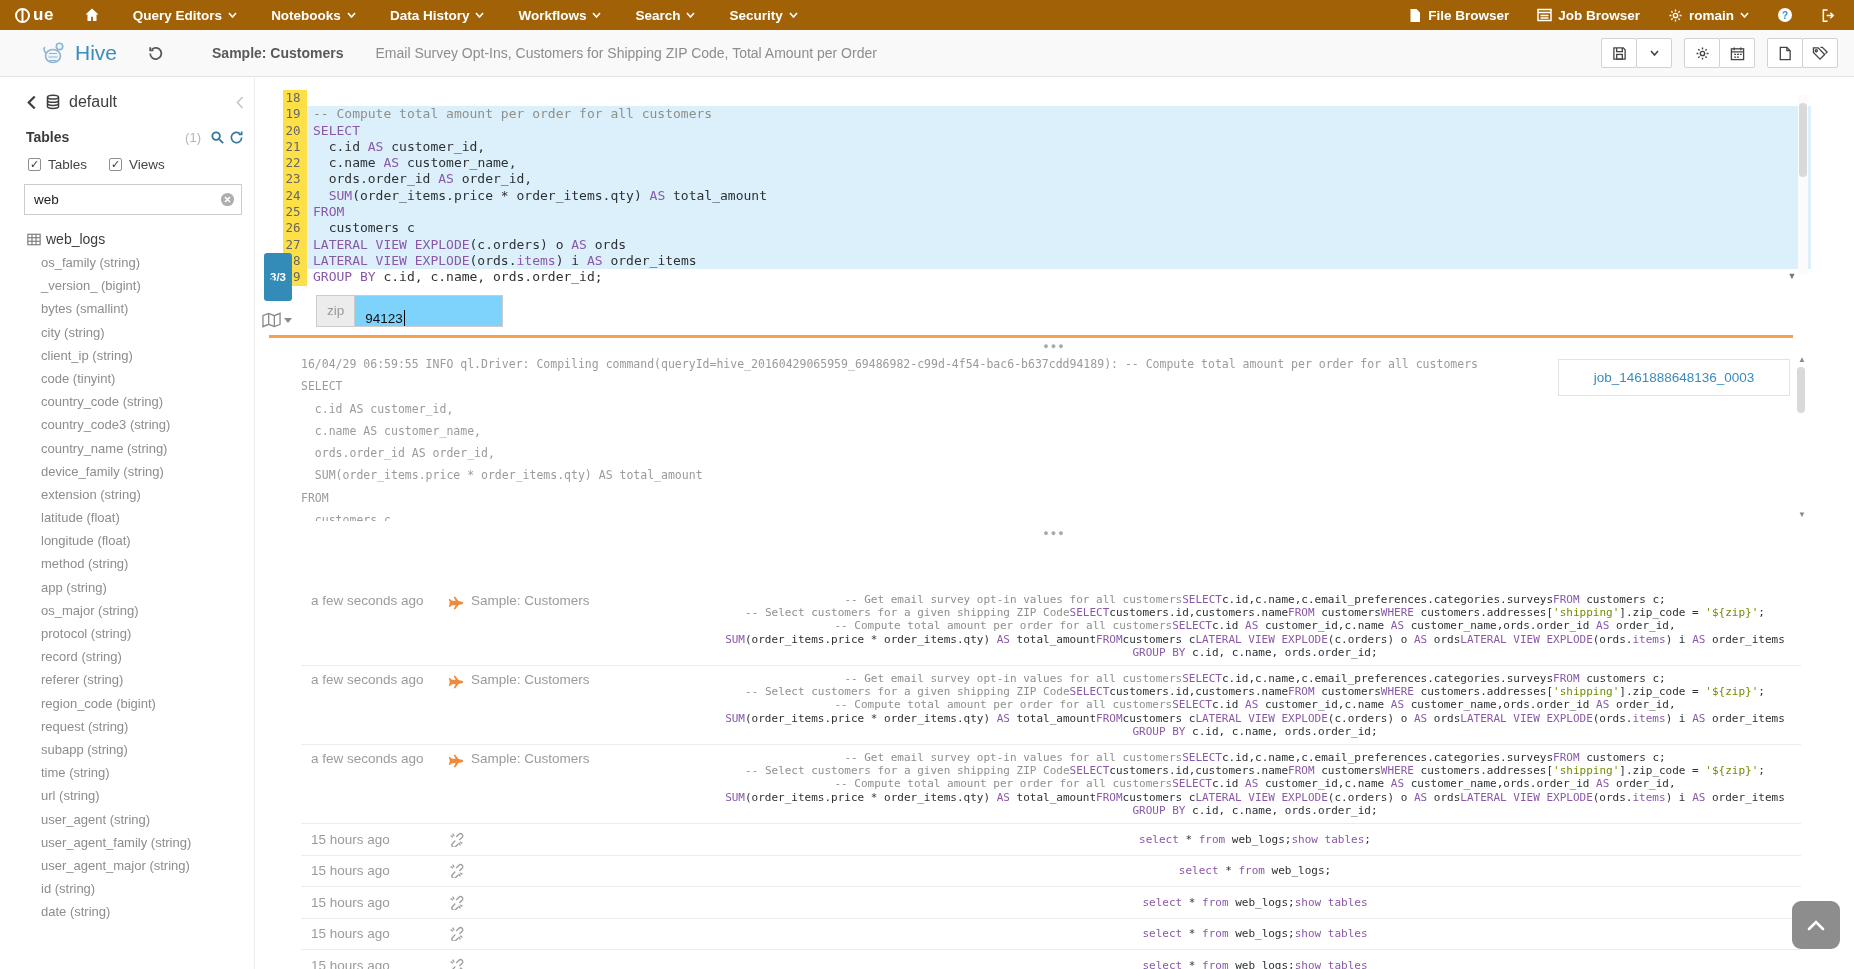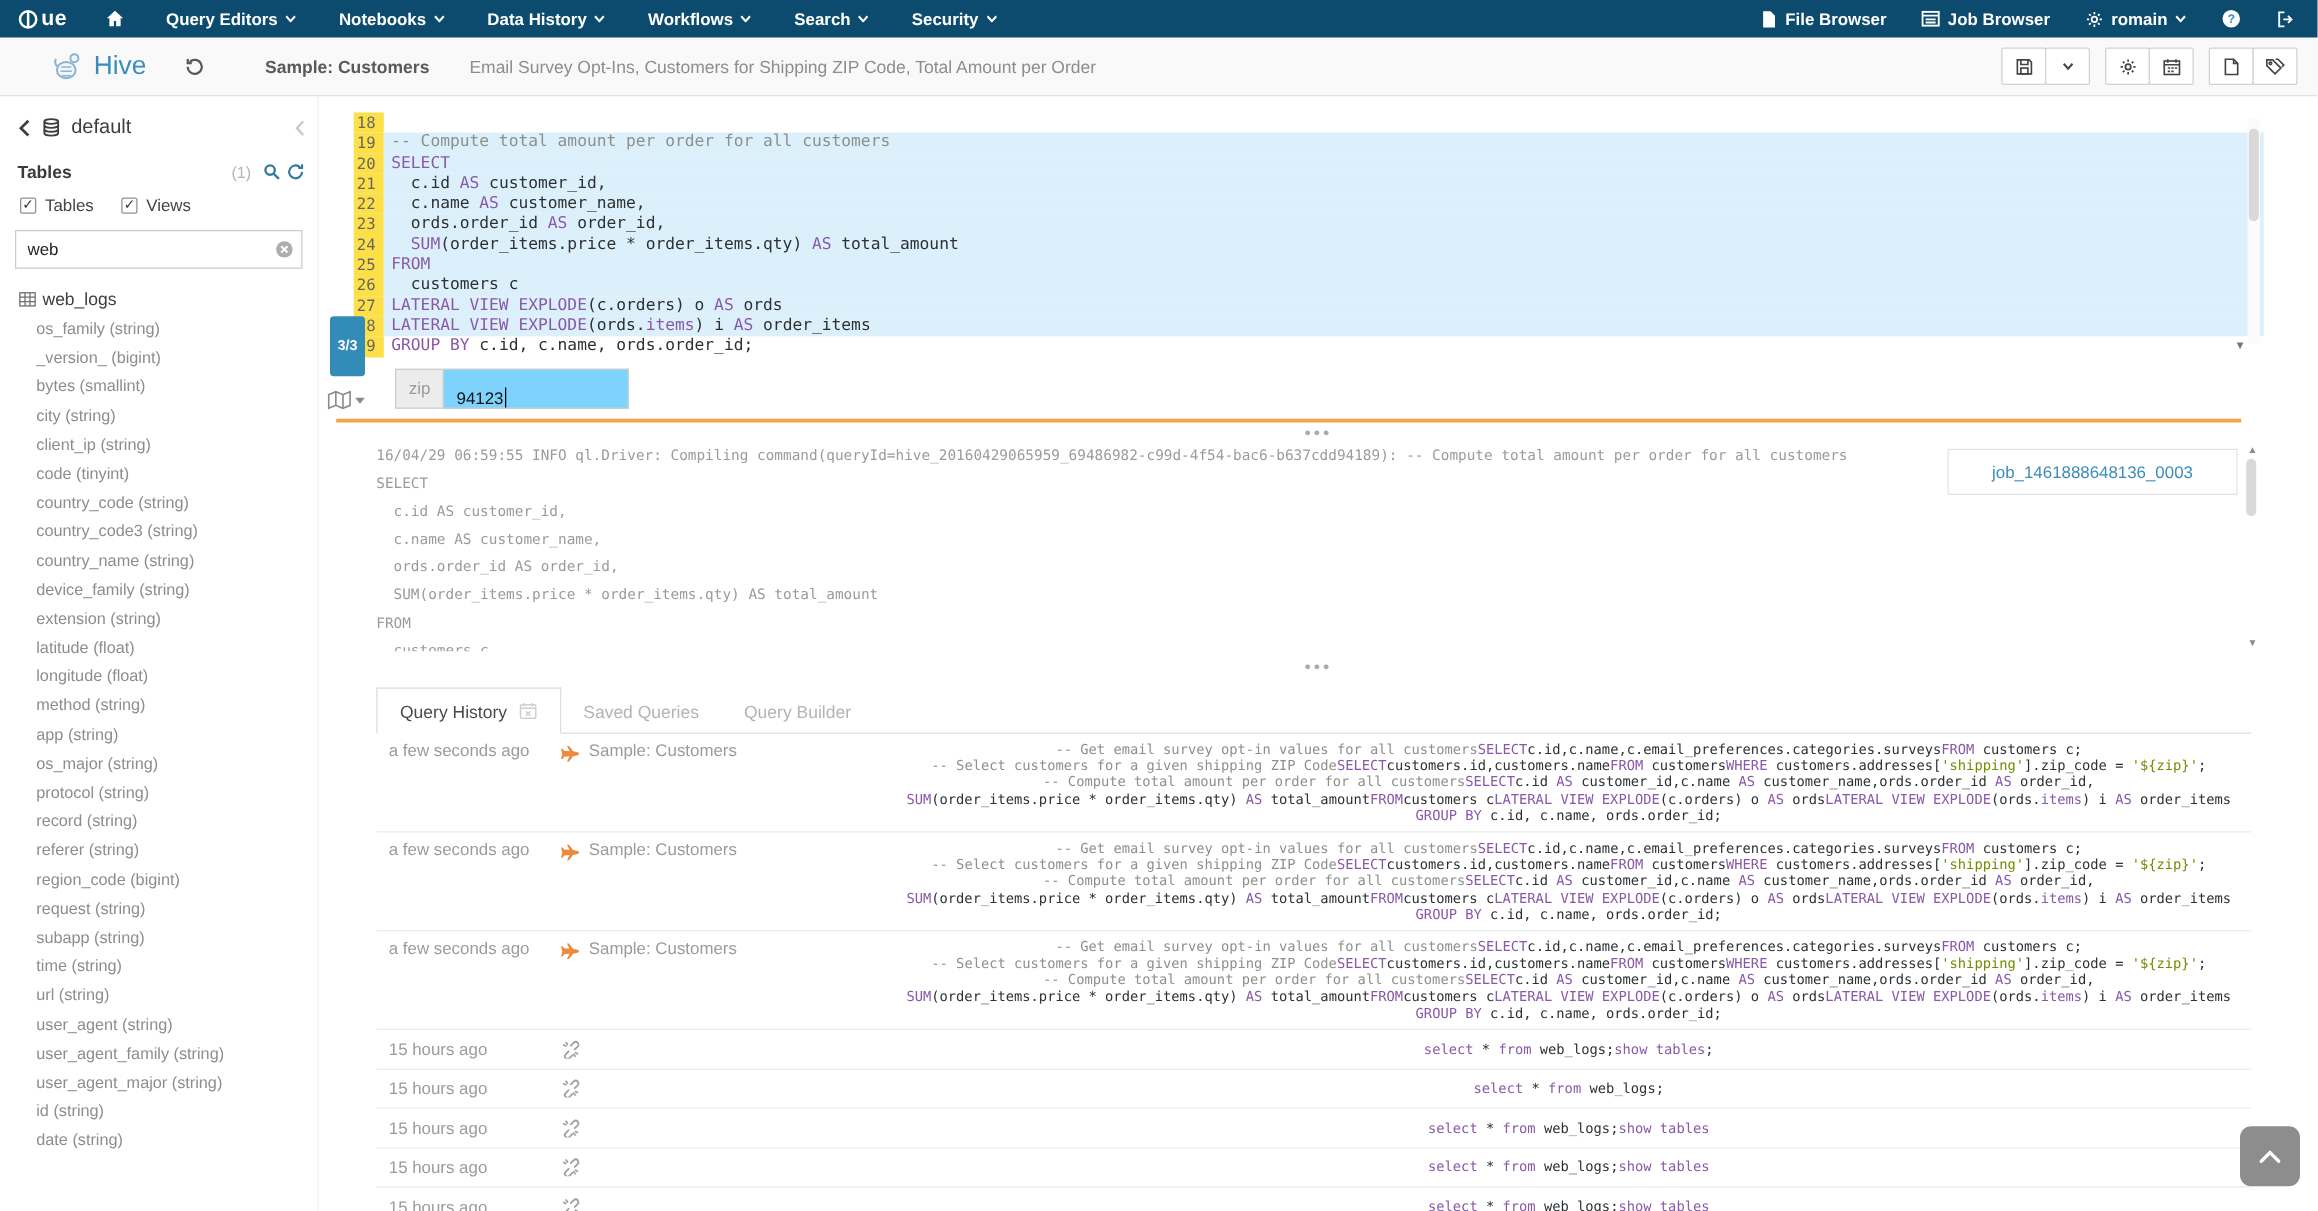--- a/index.html
+++ b/index.html
@@ -1,21 +1,21 @@
 <!DOCTYPE html>
 <html><head>
 <meta charset="utf-8">
 <style>
   * { box-sizing: border-box; margin: 0; padding: 0; }
   html,body { width:1854px; height:969px; overflow:hidden; background:#fff;
     font-family:"Liberation Sans", sans-serif; }
 
   
   .topnav { position:absolute; left:0; top:0; width:1854px; height:30px;
-    background:#0c4a6e; color:#fff; display:flex; align-items:center; z-index:30; }
+    background:#a16207; color:#fff; display:flex; align-items:center; z-index:30; }
   .brand { display:flex; align-items:center; gap:2px; margin:0 14px 0 14px;
     font-weight:bold; font-size:17px; letter-spacing:.5px; }
   .nav-home { padding:0 16px; display:flex; align-items:center; cursor:pointer; }
   .nav-item { display:flex; align-items:center; gap:6px; padding:0 17px; height:30px;
     font-weight:bold; font-size:13.5px; cursor:pointer; white-space:nowrap; }
   .nav-right { margin-left:auto; display:flex; align-items:center; }
   .nav-right .nav-item { padding:0 14px; }
   .icon { display:inline-flex; align-items:center; justify-content:center; }
 
   
@@ -26,21 +26,21 @@
   .doc-title { margin-left:48px; font-weight:bold; color:#595959; font-size:14px; }
   .doc-subtitle { margin-left:32px; color:#8d8d8d; font-size:14px; }
   .sub-actions { margin-left:auto; margin-right:16px; display:flex; gap:12px; align-items:center; }
   .btn-group { display:flex; }
   .btn { height:30px; min-width:36px; padding:0 9px; background:#fff; border:1px solid #d2d2d2;
     border-radius:2px; display:flex; align-items:center; justify-content:center; color:#444; cursor:pointer; }
   .btn-group .btn + .btn { margin-left:-1px; }
 
   
   .sidebar { position:absolute; left:0; top:77px; width:255px; bottom:0; background:#fff;
-    border-right:1px solid #ededed; overflow:hidden; }
+    border-right:1px solid #ededed; overflow:hidden;padding-left:12px; }
   .sb-row1 { display:flex; align-items:center; gap:8px; padding:16px 10px 0 14px; color:#3e3e3e; font-size:16px; }
   .sb-collapse { margin-left:auto; color:#c9c9c9; cursor:pointer; }
   .sb-tables-hdr { display:flex; align-items:center; padding:18px 10px 0 14px; }
   .sb-tables-hdr .lbl { font-weight:bold; font-size:14px; color:#3a3a3a; }
   .sb-count { margin-left:auto; color:#b5b5b5; font-size:13px; margin-right:5px; }
   .sb-icon-btn { color:#34789f; cursor:pointer; margin-left:4px; }
   .sb-checks { display:flex; gap:22px; padding:12px 0 0 16px; font-size:13.5px; color:#444; }
   .chk { display:inline-flex; align-items:center; gap:7px; cursor:pointer; }
   .chk .box { width:13px; height:13px; border:1px solid #8f8f8f; border-radius:2px; background:#fdfdfd;
     display:flex; align-items:center; justify-content:center; font-size:11px; color:#333; line-height:11px; }
@@ -520,37 +520,20 @@
       <div class="log-line">  customers c</div>
     </div>
   <div class="job-box">job_1461888648136_0003</div>
   <div class="log-scroll">
     <span class="up">▲</span>
     <div class="thumb"></div>
     <span class="down">▼</span>
   </div>
   <div class="drag-dots" style="top:452px;">●●●</div>
 
-  <div class="tabs" id="tabs">
-      <div class="tab active">
-        <span>Query History</span>
-        <span class="icon">
-          <svg width="15" height="15" viewBox="0 0 16 16" fill="none" stroke="#cfcfcf" stroke-width="1.3">
-            <rect x="1.5" y="3" width="13" height="11.5" rx="1"></rect>
-            <path d="M1.5 6h13M4.5 1.5v3M11.5 1.5v3M6 8.5l4 4M10 8.5l-4 4"></path>
-          </svg>
-        </span>
-      </div>
-      <div class="tab">
-        <span>Saved Queries</span>
-      </div>
-      <div class="tab">
-        <span>Query Builder</span>
-      </div>
-    </div>
   <div class="history" id="history-rows">
       <div class="h-row">
         <div class="h-time">a few seconds ago</div>
         <div class="h-icon icon">
           <svg width="16" height="16" viewBox="0 0 16 16">
             <path fill="#ef8a3c" d="M15.2 8c0-.6-.5-1-1.2-1.2L10.5 6 7.2 1.8H5.6l2 4.2-4.2-.4L2 3.9H.8L1.8 8 .8 12.1H2l1.4-1.7 4.2-.4-2 4.2h1.6L10.5 10l3.5-.8c.7-.2 1.2-.6 1.2-1.2z"></path>
           </svg>
         </div>
         <div class="h-name">Sample: Customers</div>
         <div class="h-query">

